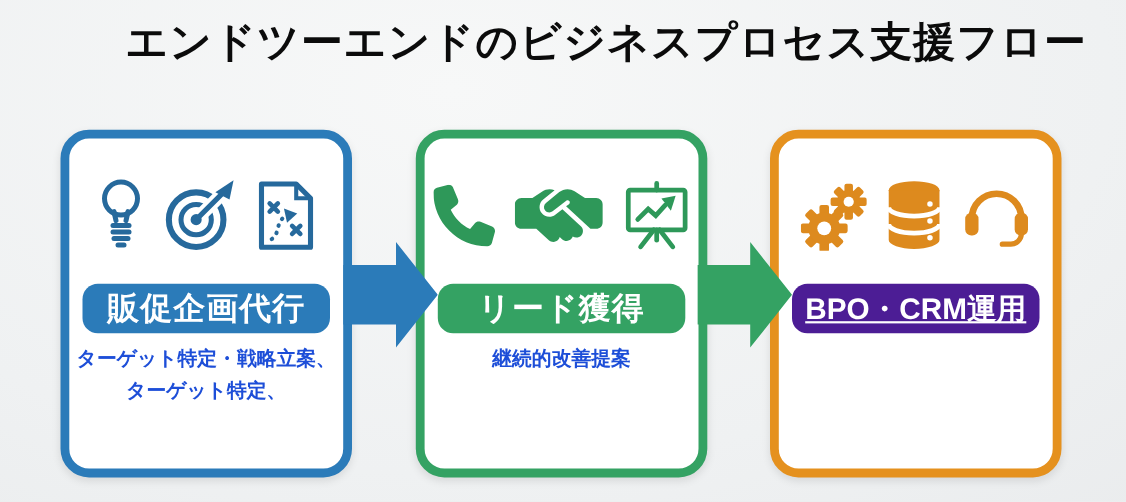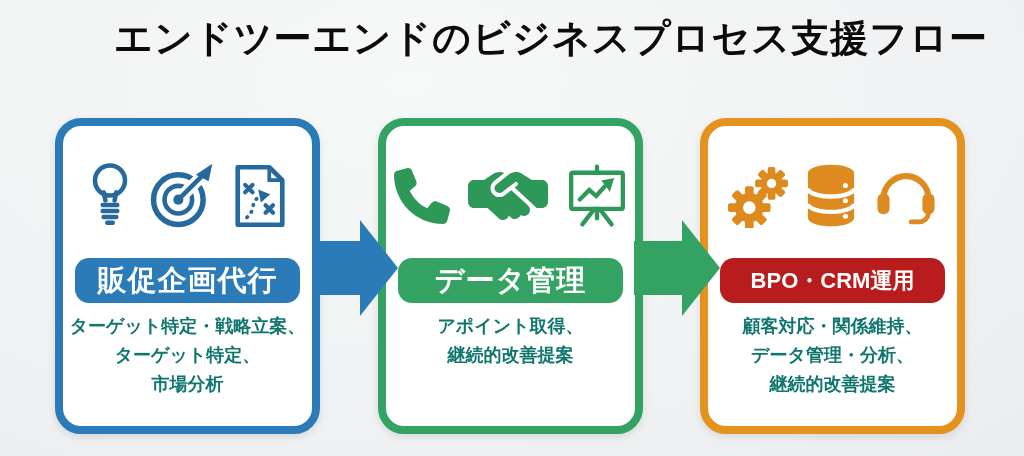--- a/index.html
+++ b/index.html
@@ -30,23 +30,23 @@
     margin-top:30px;height:80px;display:flex;align-items:center;
     justify-content:center;gap:18px;
   }
   .badge{
     margin:22px 12px 0 12px;align-self:stretch;height:45px;
     border-radius:14px;display:flex;align-items:center;justify-content:center;
     color:#ffffff;font-weight:800;font-size:29px;letter-spacing:1px;white-space:nowrap;
   }
   .s1 .badge{background:#2b7bb9;}
   .s2 .badge{background:#34a263;}
-  .s3 .badge{background:#b91c1c;font-size:22px;letter-spacing:0;}
+  .s3 .badge{background:#4c1d95;font-size:27px;letter-spacing:0;text-decoration:underline;}
   .desc{
-    margin-top:9px;text-align:center;color:#0f766e;
+    margin-top:9px;text-align:center;color:#1d4ed8;
     font-size:18px;font-weight:700;line-height:29px;white-space:nowrap;
   }
   .arrow{position:absolute;top:218px;width:86px;height:100px;z-index:6;}
   .arrow.a1{left:312px;}
   .arrow.a2{left:634px;}
   svg{display:block;}
 </style>
 </head>
 <body>
 
@@ -84,21 +84,20 @@
           <path d="M34 45 L42 53 M42 45 L34 53" stroke="#26699c" stroke-width="4.5" stroke-linecap="round"></path>
           <path d="M14 58 C23 52 17 40 29 35" fill="none" stroke="#26699c" stroke-width="4" stroke-linecap="round" stroke-dasharray="0.5 7"></path>
           <polygon points="26,28 39,33 29,42" fill="#26699c"></polygon>
         </svg>
       </span>
     </div>
     <div class="badge">販促企画代行</div>
     <div class="desc">
       <div>ターゲット特定・戦略立案、</div>
       <div>ターゲット特定、</div>
-      <div>市場分析</div>
     </div>
   </div>
 
   <div class="step s2">
     <div class="icon-row">
       <span>
         <svg width="56" height="56" viewBox="0 0 512 512">
           <path fill="#2e9859" d="M164.9 24.6c-7.7-18.6-28-28.5-47.4-23.2l-88 24C12.1 30.2 0 46 0 64C0 311.4 200.6 512 448 512c18 0 33.8-12.1 38.6-29.5l24-88c5.3-19.4-4.6-39.7-23.2-47.4l-96-40c-16.3-6.8-35.2-2.1-46.3 11.6L304.7 368C234.3 334.7 177.3 277.7 144 207.3L192.3 167c13.7-11.1 18.4-30 11.6-46.3l-40-96z"></path>
         </svg>
       </span>
@@ -112,23 +111,22 @@
           <path d="M36 1 V8"></path>
           <rect x="6" y="8" width="60" height="42" rx="2"></rect>
           <path d="M36 50 V61"></path>
           <path d="M33 50 L19 68"></path>
           <path d="M39 50 L53 68"></path>
           <path d="M16 39 L27 28 L35 35 L45 24"></path>
           <polygon points="41,17 56,14 51,30" fill="#2e9859" stroke="none"></polygon>
         </svg>
       </span>
     </div>
-    <div class="badge">データ管理</div>
+    <div class="badge">リード獲得</div>
     <div class="desc">
-      <div>アポイント取得、</div>
       <div>継続的改善提案</div>
     </div>
   </div>
 
   <div class="step s3">
     <div class="icon-row">
       <span>
         <svg width="60" height="64" viewBox="0 0 62 64">
           <g fill="#dd8a1e">
             <rect x="41" y="2" width="8" height="34" rx="2"></rect>
@@ -160,25 +158,20 @@
       <span>
         <svg width="64" height="66" viewBox="0 0 74 66">
           <path d="M11 36 a26 26 0 0 1 52 0" fill="none" stroke="#dd8a1e" stroke-width="7" stroke-linecap="round"></path>
           <rect x="4" y="30" width="14" height="24" rx="6.5" fill="#dd8a1e"></rect>
           <rect x="56" y="30" width="14" height="24" rx="6.5" fill="#dd8a1e"></rect>
           <path d="M63 53 a11 11 0 0 1 -11 10 H43" fill="none" stroke="#dd8a1e" stroke-width="5.5" stroke-linecap="round"></path>
         </svg>
       </span>
     </div>
     <div class="badge">BPO・CRM運用</div>
-    <div class="desc">
-      <div>顧客対応・関係維持、</div>
-      <div>データ管理・分析、</div>
-      <div>継続的改善提案</div>
-    </div>
   </div>
 
   <div class="arrow a1">
     <svg width="86" height="100" viewBox="0 0 86 100">
       <polygon points="0,23 48,23 48,2 86,50 48,98 48,77 0,77" fill="#2b7bb9"></polygon>
     </svg>
   </div>
   <div class="arrow a2">
     <svg width="86" height="100" viewBox="0 0 86 100">
       <polygon points="0,23 48,23 48,2 86,50 48,98 48,77 0,77" fill="#34a263"></polygon>

